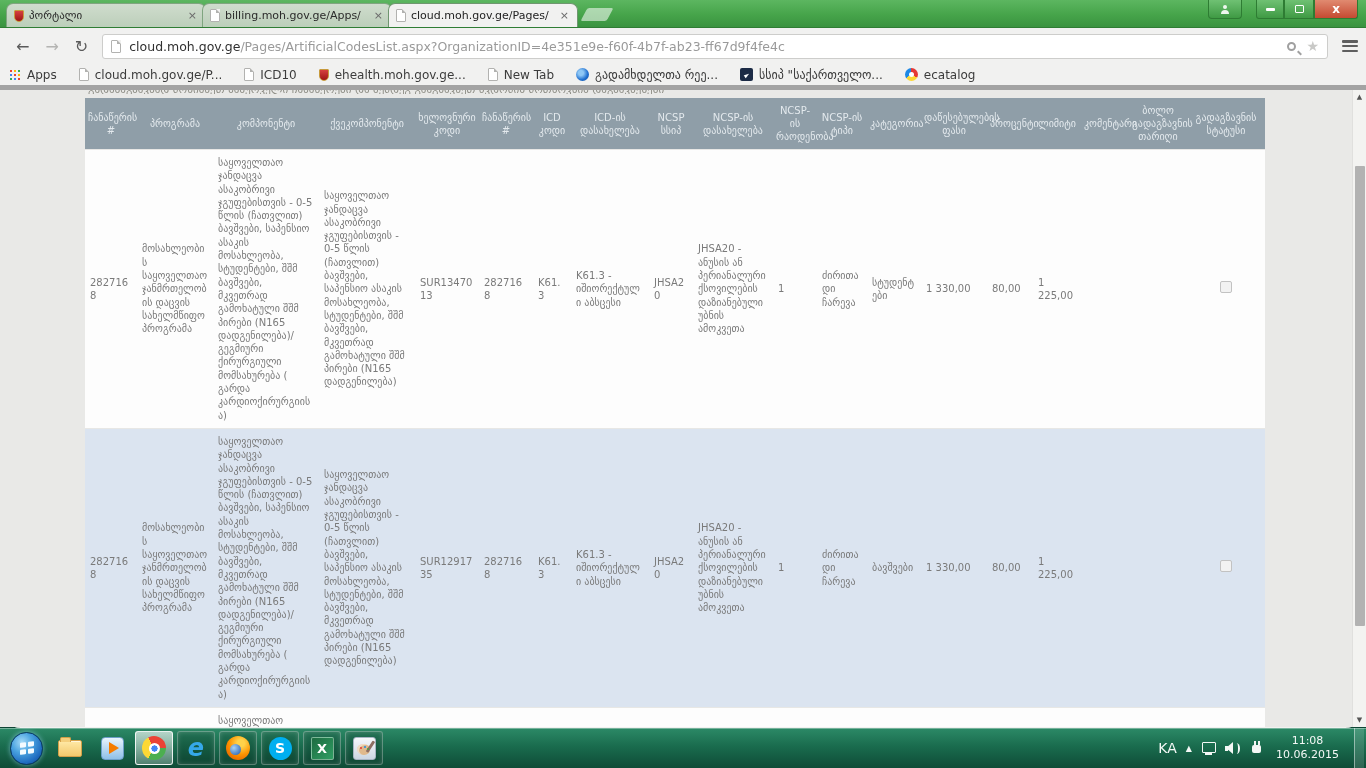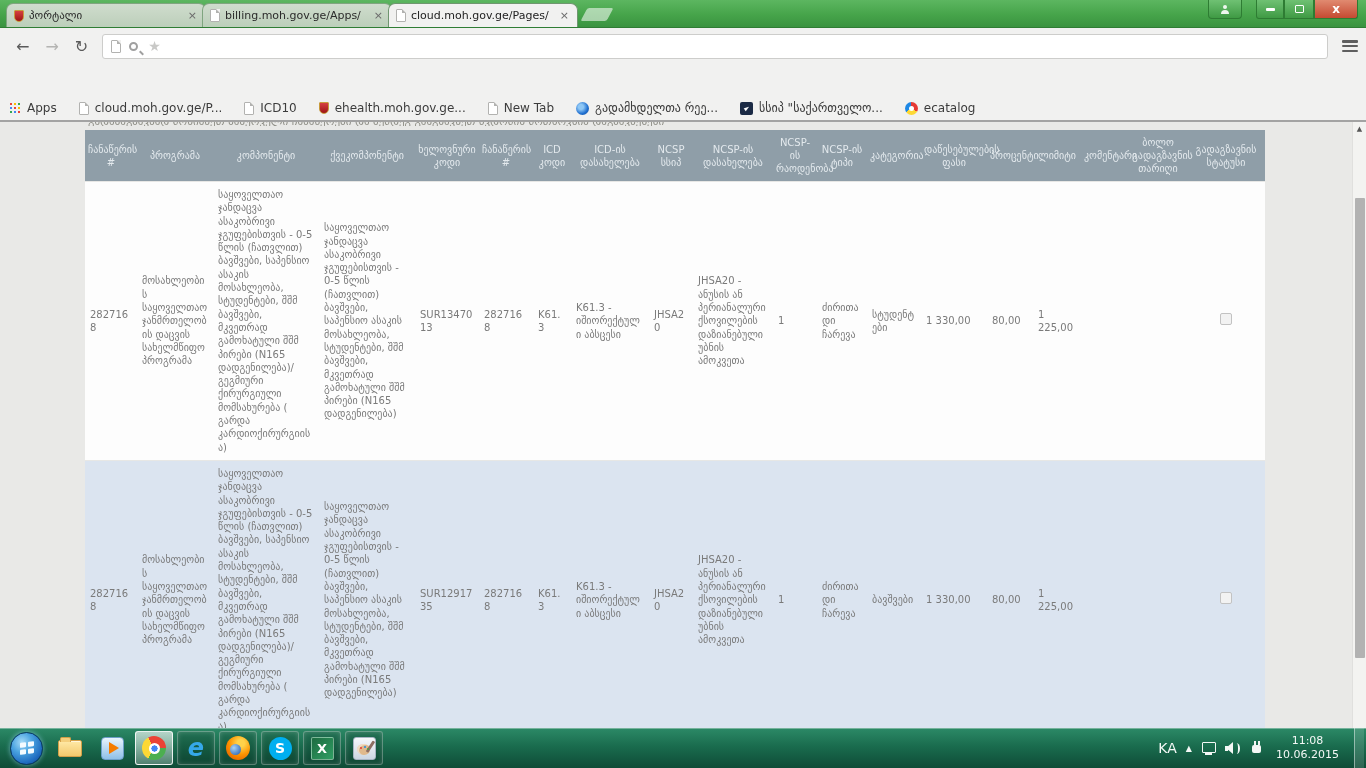--- a/index.html
+++ b/index.html
@@ -38,21 +38,21 @@
   .omnibox .url { flex:1; font-size:12.5px; white-space:nowrap; overflow:hidden; }
   .url-host { color:#303030; }
   .url-path { color:#9a9a9a; }
   .zoom-icon { position:relative; width:9px; height:9px; border:2px solid #a0a0a0; border-radius:50%; margin-right:10px; }
   .zoom-icon::after { content:''; position:absolute; left:8px; top:8px; width:5px; height:2px; background:#a0a0a0; transform:rotate(45deg); }
   .star-icon { color:#c9c9c7; font-size:14px; }
   .menu-icon { width:16px; height:12px; margin-left:8px; display:flex; flex-direction:column; justify-content:space-between; }
   .menu-icon span { height:2.5px; background:#5f5f5f; border-radius:1px; }
 
   
-  .bookmarks-bar { display:flex; height:26px; padding:0 10px; background:#f1f1f0; border-bottom:2px solid #a3a3a3; font-size:12px; color:#3c3c3c;margin-top:32px; }
+  .bookmarks-bar { display:flex; height:26px; padding:0 10px; background:#f1f1f0; border-bottom:5px solid #a3a3a3; font-size:12px; color:#3c3c3c; }
   .bm-item { display:flex; align-items:center; margin-right:22px; white-space:nowrap; }
   .bm-item .bm-label { margin-left:6px; }
   .apps-grid-icon { width:2px; height:2px; margin:0 9px 8px 0; background:#ea4335; box-shadow:4px 0 0 #fbbc05,8px 0 0 #34a853,0 4px 0 #4285f4,4px 4px 0 #ea4335,8px 4px 0 #fbbc05,0 8px 0 #34a853,4px 8px 0 #4285f4,8px 8px 0 #ea4335; }
   .page-icon { position:relative; width:10px; height:13px; background:#fff; border:1px solid #b2b2b0; border-radius:1px; }
   .page-icon::before { content:''; position:absolute; top:-1px; right:-1px; border-style:solid; border-width:0 4px 4px 0; border-color:#f1f1f0 #f1f1f0 #b2b2b0 transparent; }
   .crest-icon { width:10px; height:12px; background:linear-gradient(#d64040,#9e1515); border:1px solid #c79a3c; border-radius:1px 1px 5px 5px; }
   .swirl-icon { width:13px; height:13px; border-radius:50%; background:radial-gradient(circle at 38% 38%, #8ec7f5 0 22%, #1f6fd0 60%, #124a94 100%); }
   .cursor-icon { width:13px; height:13px; background:#1b2a45; border-radius:2px; display:flex; align-items:center; justify-content:center; }
   .cursor-icon::before { content:'►'; color:#fff; font-size:7px; transform:rotate(-35deg); }
   .ecatalog-icon { width:13px; height:13px; border-radius:50%; background:conic-gradient(#e53935 0 33%, #fdd835 33% 66%, #1e88e5 66% 100%); position:relative; }
@@ -152,20 +152,21 @@
         <div class="win-btn close">x</div>
       </div>
     </div>
 
     <div class="toolbar">
       <span class="nav-btn">←</span>
       <span class="nav-btn disabled">→</span>
       <span class="nav-btn">↻</span>
       <div class="omnibox">
         <span class="page-icon" style="margin-right:8px"></span>
+        <span class="url"><span class="url-host">cloud.moh.gov.ge</span><span class="url-path">/Pages/ArtificialCodesList.aspx?OrganizationID=4e351e9e-f60f-4b7f-ab23-ff67d9f4fe4c</span></span>
         <span class="zoom-icon"></span>
         <span class="star-icon">★</span>
       </div>
       <span class="menu-icon">
           <span></span>
           <span></span>
           <span></span>
         </span>
     </div>
 

